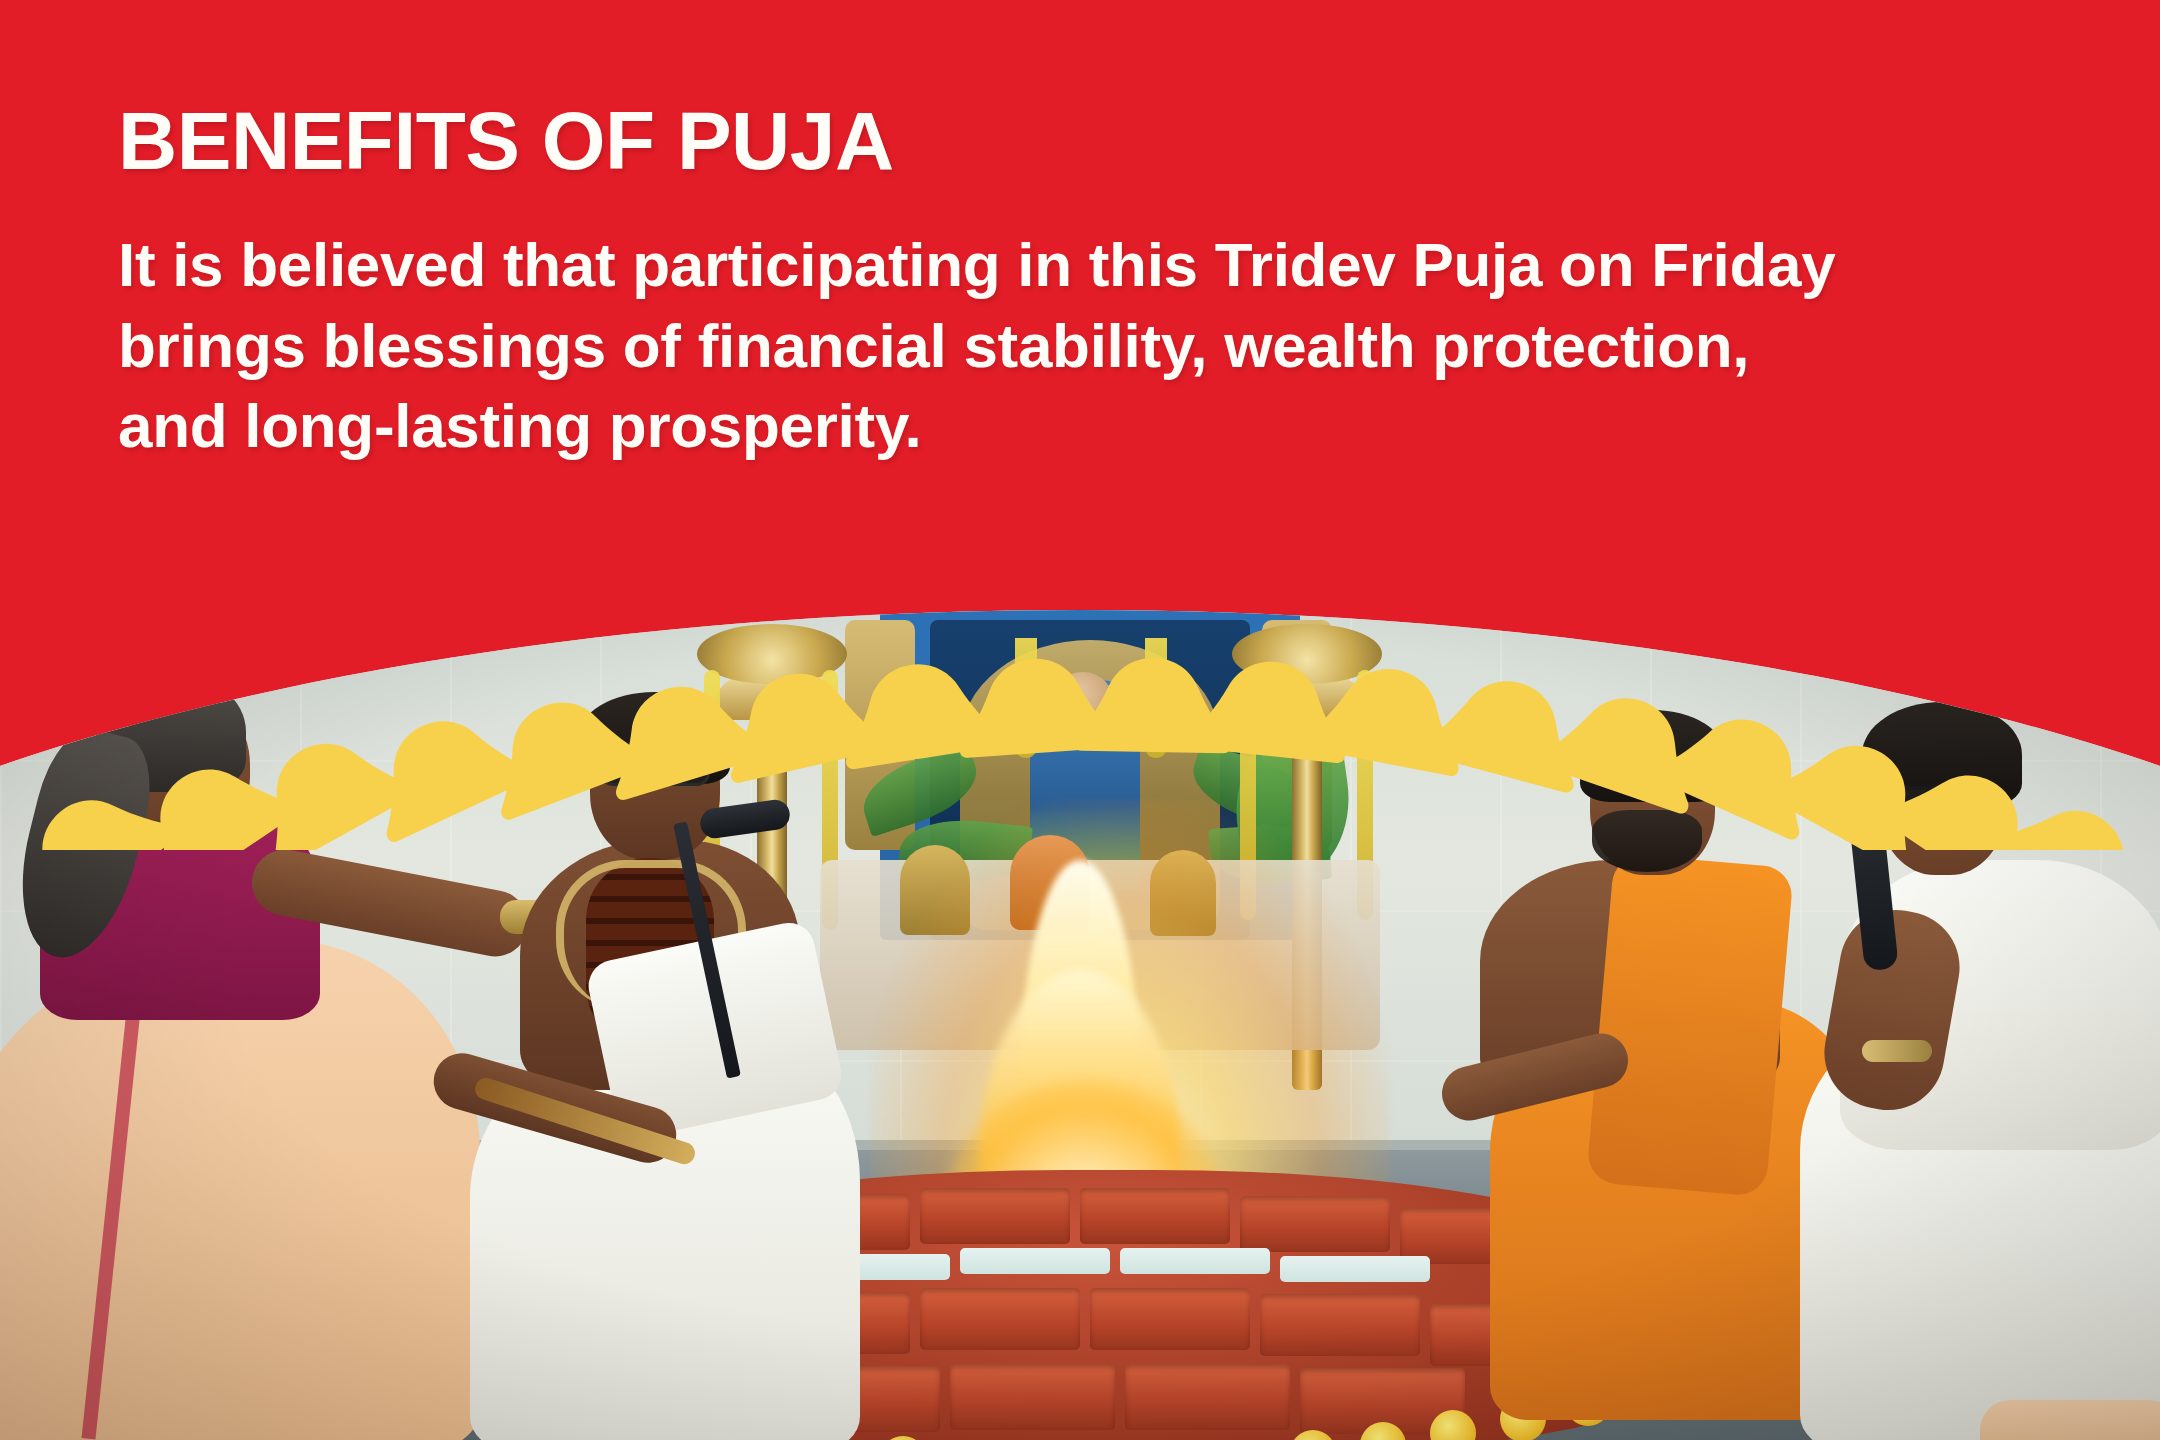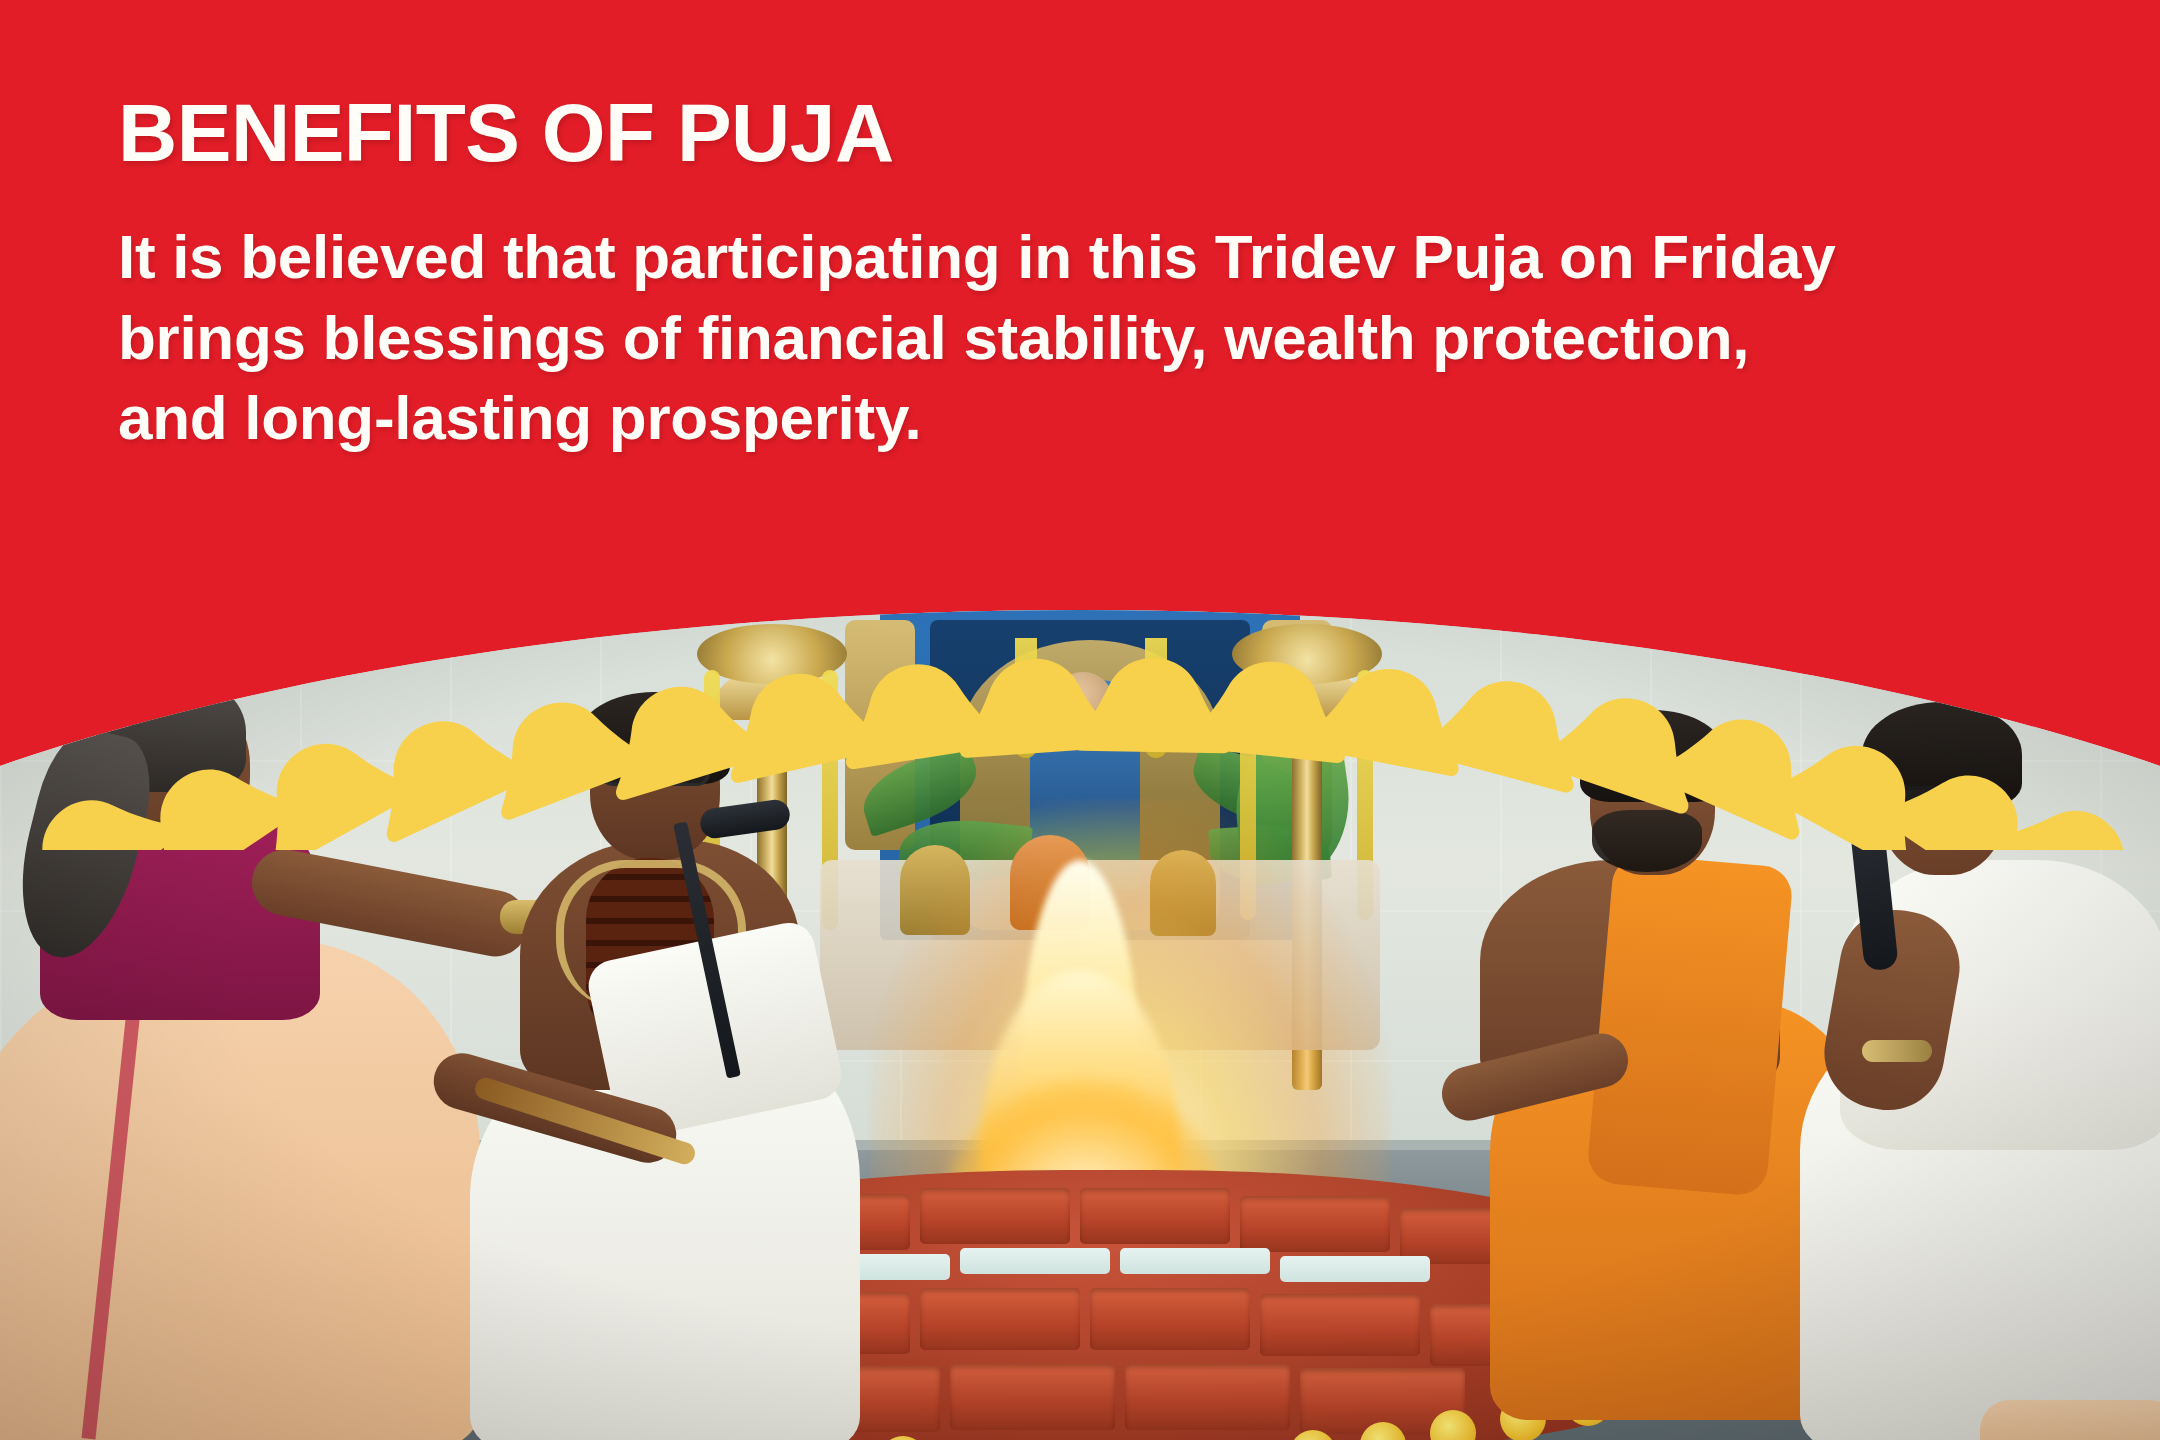--- a/index.html
+++ b/index.html
@@ -9,21 +9,21 @@
   #poster {
     position:relative;
     width:2160px; height:1440px;
     background:#E21D28;
     overflow:hidden;
   }
 
   
   #text-block {
     position:absolute;
-    left:118px; top:92px;
+    left:118px; top:100px;
     width:1790px;
     z-index:40;
   }
   #poster-title {
     font-size:82px;
     font-weight:700;
     letter-spacing:-0.5px;
     color:#FFFDF7;
     line-height:1.0;
     text-shadow:2px 3px 5px rgba(90,0,5,0.22);

